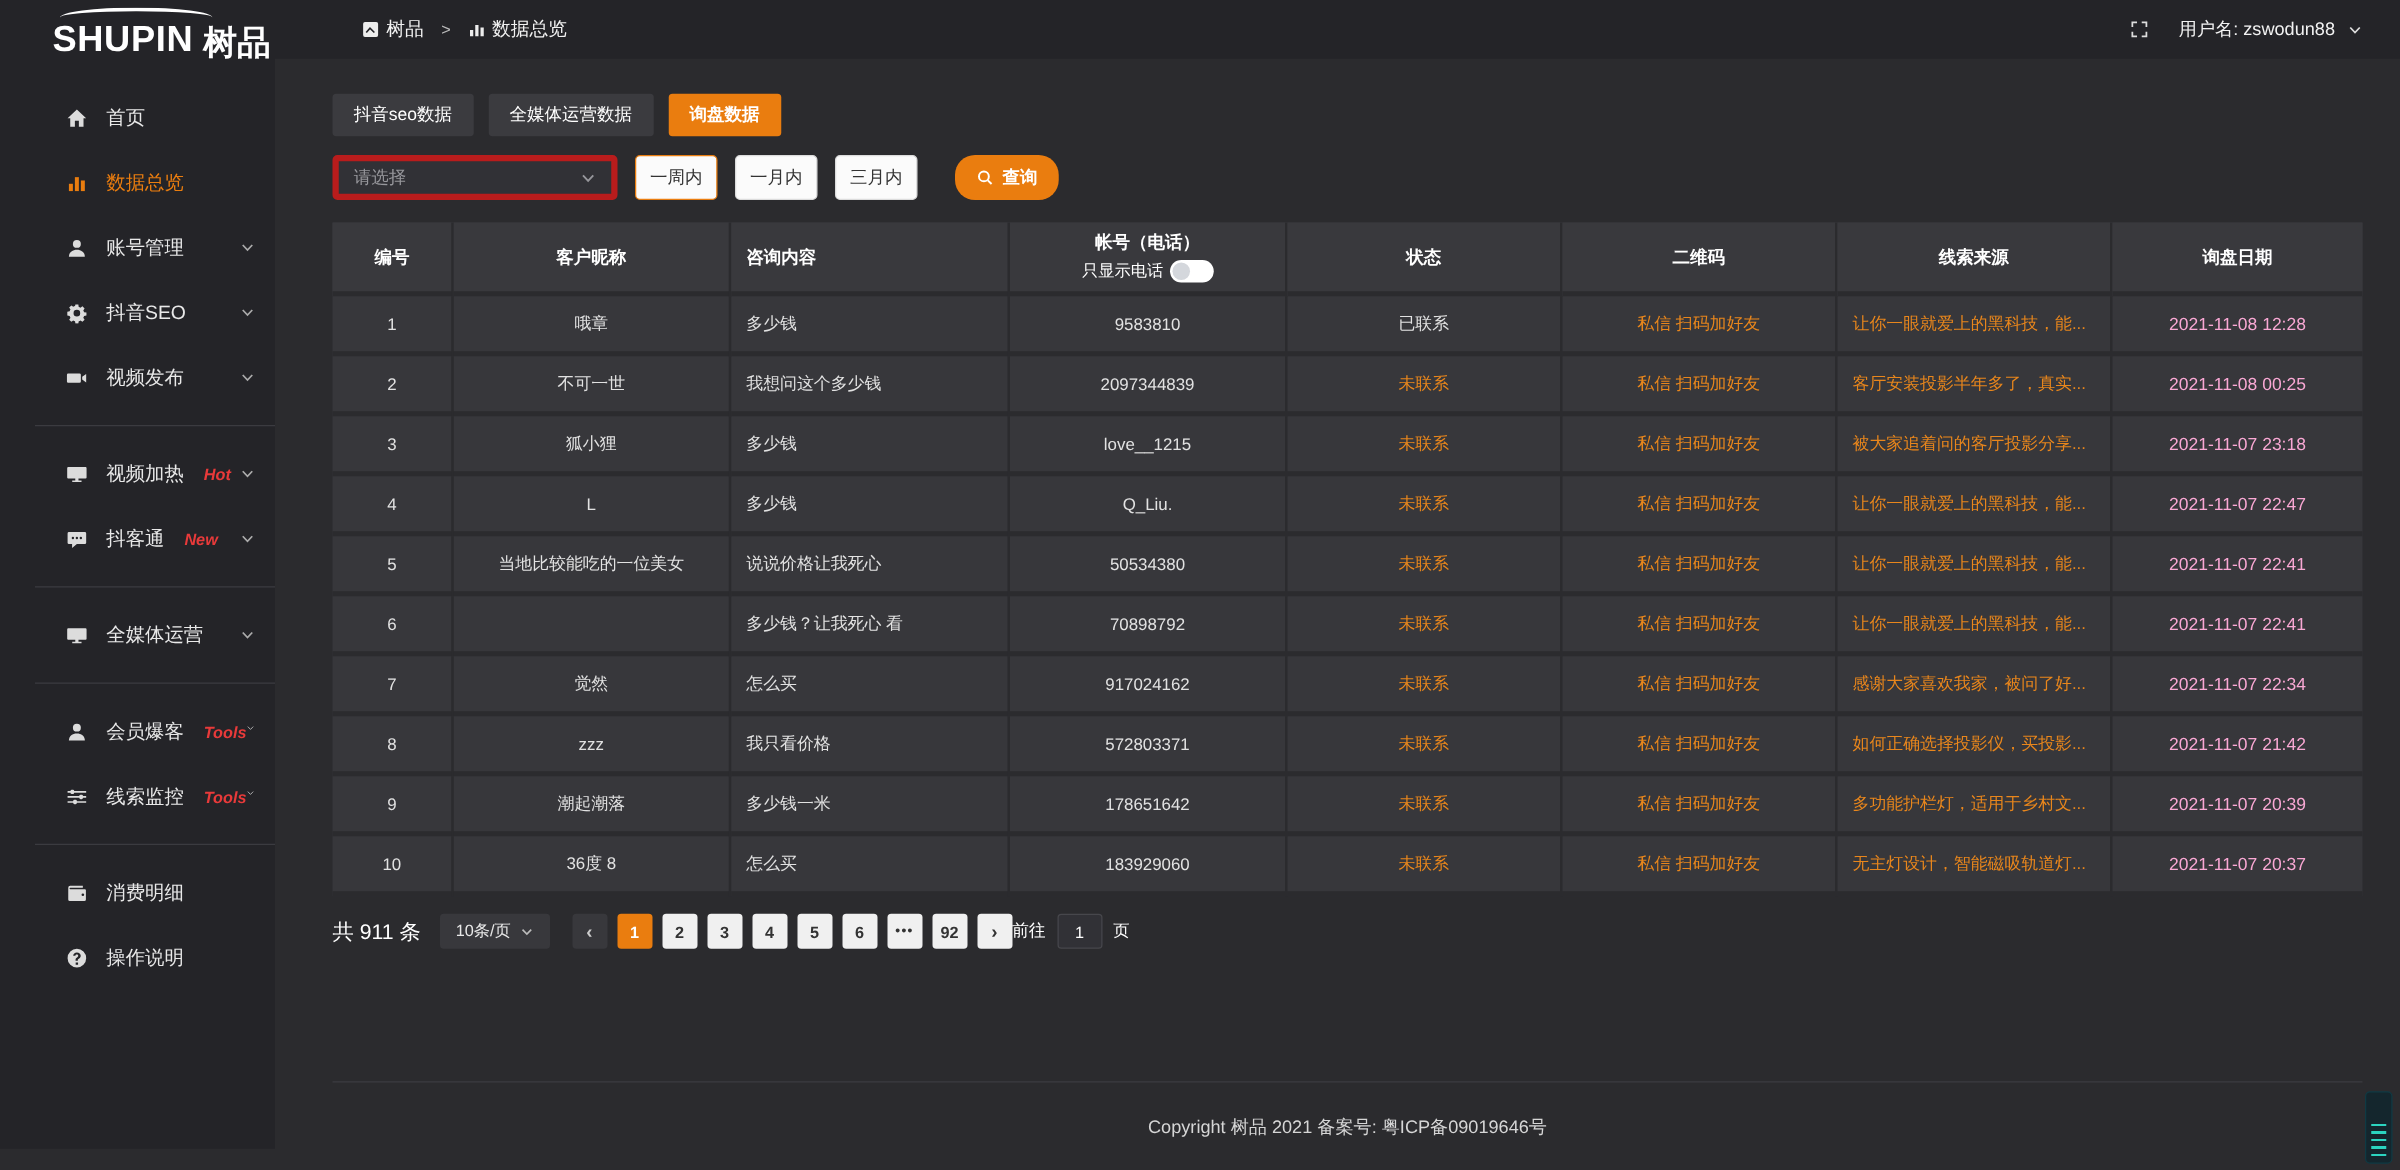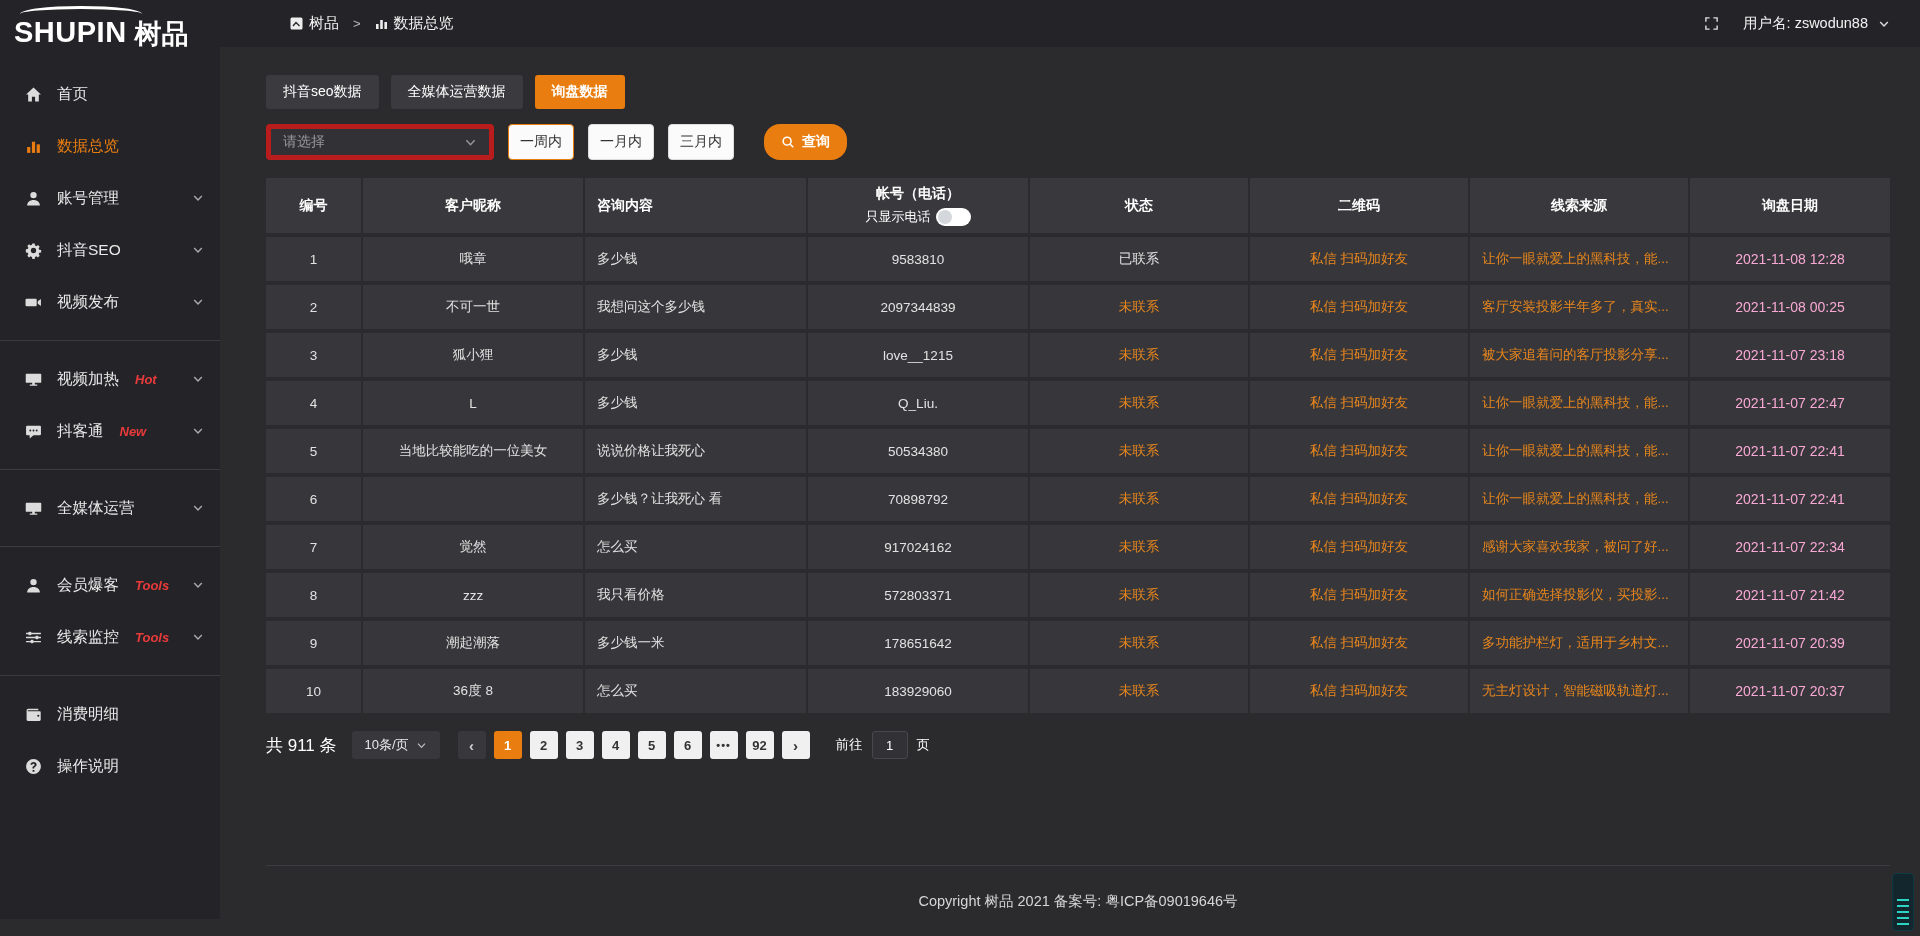--- a/index.html
+++ b/index.html
@@ -11,21 +11,21 @@
     --bg-content:#2B2B2E;
     --bg-cell:#37373B;
     --line:#2B2B2E;
   }
   *{box-sizing:border-box;margin:0;padding:0;font-family:"Liberation Sans","DejaVu Sans",sans-serif;}
   html,body{width:1920px;height:936px;overflow:hidden;}
   body{background:var(--bg-content);color:#E3E3E3;position:relative;}
   svg{display:block;}
 
   
-  .sidebar{position:absolute;left:0;top:0;bottom:17px;width:220px;background:var(--bg-dark);z-index:3;}
+  .sidebar{position:absolute;left:0;top:0;bottom:17px;width:220px;background:var(--bg-dark);z-index:3;padding-left:28px;}
   .logo{position:relative;height:60px;padding:16px 0 0 14px;display:flex;align-items:flex-start;white-space:nowrap;}
   .logo-arc{position:absolute;left:20px;top:6px;width:122px;height:16px;border-top:3px solid #FFF;border-radius:50%;}
   .logo-en{font-size:29px;font-weight:bold;color:#FFF;letter-spacing:0.5px;}
   .logo-cn{font-size:27px;font-weight:bold;color:#FFF;margin-left:8px;}
   .menu{padding-top:8px;}
   .sb-item{height:52px;display:flex;align-items:center;padding:0 16px 0 25px;font-size:15.5px;color:#E9E9E9;cursor:pointer;}
   .sb-item .sb-icon{width:17px;height:17px;margin-right:15px;flex:none;}
   .sb-item .sb-icon svg{width:100%;height:100%;fill:#DCDCDC;}
   .sb-item.active{color:var(--accent);}
   .sb-item.active .sb-icon svg{fill:var(--accent);}
@@ -74,21 +74,21 @@
   
   .pagination{display:flex;align-items:center;margin-top:14px;font-size:13px;color:#FFF;}
   .pg-total{margin-left:0;font-size:17px;}
   .pg-size{width:88px;height:28px;margin-left:15px;background:#38383C;border-radius:3px;display:flex;align-items:center;justify-content:center;gap:7px;color:#E8E8E8;cursor:pointer;}
   .pg-size .chev{width:11px;height:11px;}
   .page-btn{min-width:28px;height:28px;margin-left:8px;border:none;border-radius:3px;background:#F0F0F0;color:#333;font-size:13px;font-weight:bold;cursor:pointer;}
   .page-btn.prev{background:#38383C;color:#CCC;margin-left:18px;font-size:15px;}
   .page-btn.next{font-size:15px;}
   .page-btn.active{background:var(--accent);color:#FFF;}
   .page-btn.more{letter-spacing:1px;font-size:11px;}
-  .pg-goto{margin-left:26px;font-size:13.5px;}
+  .pg-goto{font-size:13.5px;}
   .goto-input{width:36px;height:28px;margin:0 9px;background:#313136;border:1px solid #47474C;border-radius:3px;color:#FFF;text-align:center;font-size:13px;}
 
   
   .footer{position:absolute;left:266px;right:30px;bottom:0;height:71px;border-top:1px solid #3C3C41;display:flex;align-items:center;justify-content:center;color:#D6D6D6;font-size:14.5px;}
 
   
   .mini-widget{position:absolute;right:6px;bottom:5px;width:22px;height:58px;background:#14262D;border:1px solid #0F3A44;border-radius:4px;z-index:5;cursor:pointer;}
   .mini-widget .stripes{position:absolute;left:4px;right:4px;bottom:5px;height:26px;background:repeating-linear-gradient(180deg,#2BD4C0 0 2px,transparent 2px 6px);}
 </style>
 </head>

